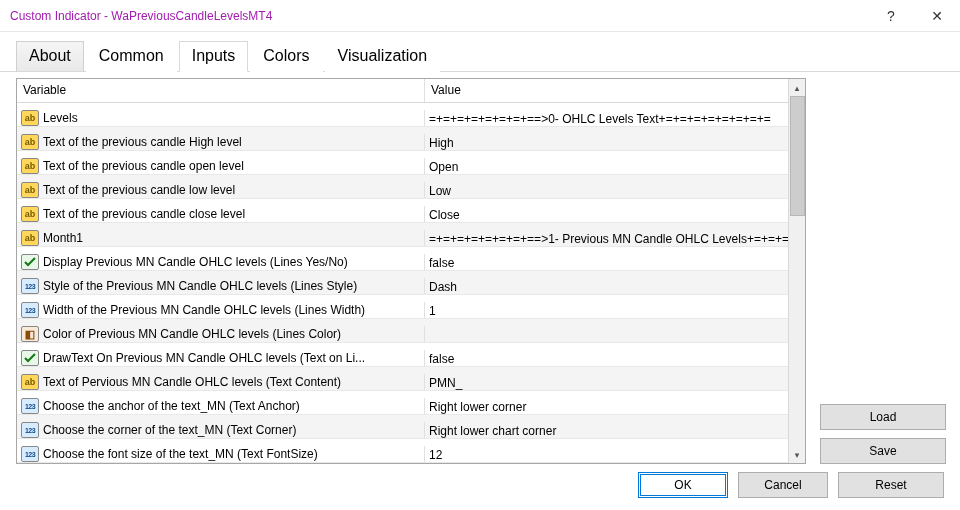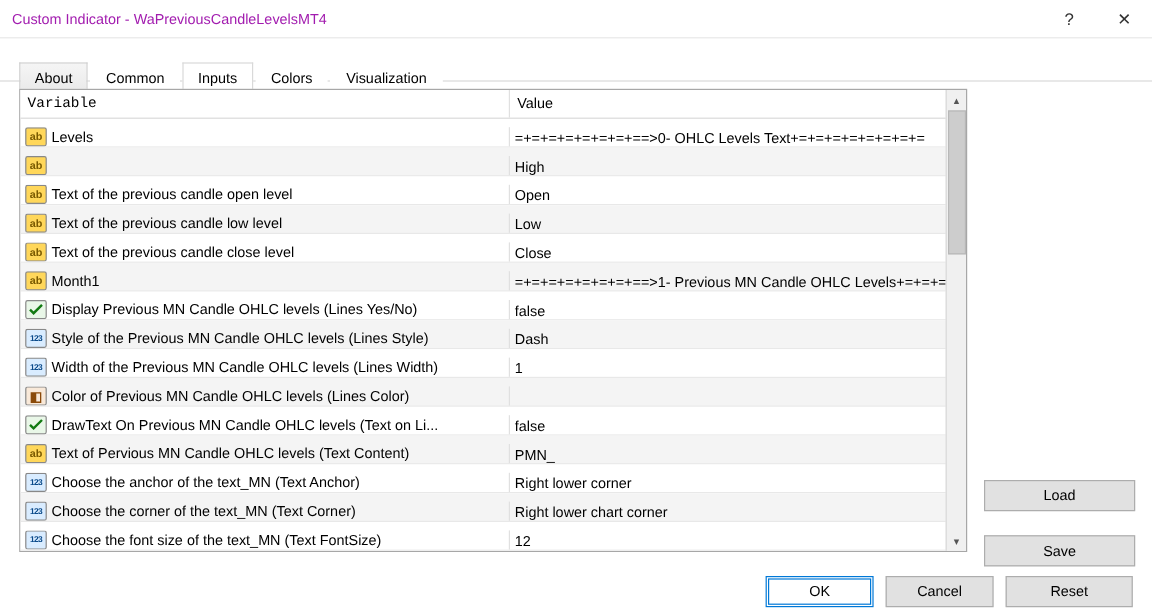--- a/index.html
+++ b/index.html
@@ -31,25 +31,25 @@
 .titlebar .help { font-size: 14px; }
 
 .tabs {
   display: flex;
   padding: 8px 16px 0 16px;
   border-bottom: 1px solid #d9d9d9;
   gap: 2px;
 }
 .tab {
   padding: 5px 12px 6px 12px;
-  font-size: 12px;
+  font-size: 16px;
   color: #000;
   border: 1px solid transparent;
   position: relative;
-  top: 12px;
+  top: 1px;
   background: #fff;
   cursor: pointer;
 }
 .tab.active {
   border: 1px solid #d9d9d9;
   border-bottom: 1px solid #fff;
   background: #fff;
 }
 .tab.first {
   background: linear-gradient(#f5f5f5, #e9e9e9);
@@ -73,21 +73,21 @@
   display: flex;
   height: 24px;
   border-bottom: 1px solid #d9d9d9;
   background: #fff;
 }
 .grid-header .col {
   padding: 4px 6px;
   font-size: 12px;
   border-right: 1px solid #e0e0e0;
 }
-.col-var { width: 408px; flex: 0 0 408px; font-family: Liberation Mono, monospace; }
+.col-var { width: 408px; flex: 0 0 408px; }
 .col-val { flex: 1; }
 .grid-body {
   overflow: hidden;
 }
 .row {
   display: flex;
   height: 24px;
   align-items: flex-end;
   border-bottom: 1px solid #e8e8e8;
 }
@@ -142,21 +142,21 @@
   position: absolute;
   top: 17px; left: 1px;
   width: 15px; height: 120px;
   background: #cdcdcd;
   border: 1px solid #b8b8b8;
 }
 
 .side-buttons {
   display: flex;
   flex-direction: column;
-  gap: 20px;
+  gap: 8px;
   margin-top: 326px;
 }
 .btn {
   width: 126px;
   height: 26px;
   background: #e1e1e1;
   border: 1px solid #adadad;
   font-size: 12px;
   color: #000;
   cursor: pointer;
@@ -205,20 +205,21 @@
             <span class="icon ab"></span>
             <span>Levels</span>
           </div>
           <div class="cell val">
             <span>=+=+=+=+=+=+=+==&gt;0- OHLC Levels Text+=+=+=+=+=+=+=+=</span>
           </div>
         </div>
         <div class="row">
           <div class="cell var">
             <span class="icon ab"></span>
+            <span>Text of the previous candle High level</span>
           </div>
           <div class="cell val">
             <span>High</span>
           </div>
         </div>
         <div class="row">
           <div class="cell var">
             <span class="icon ab"></span>
             <span>Text of the previous candle open level</span>
           </div>

